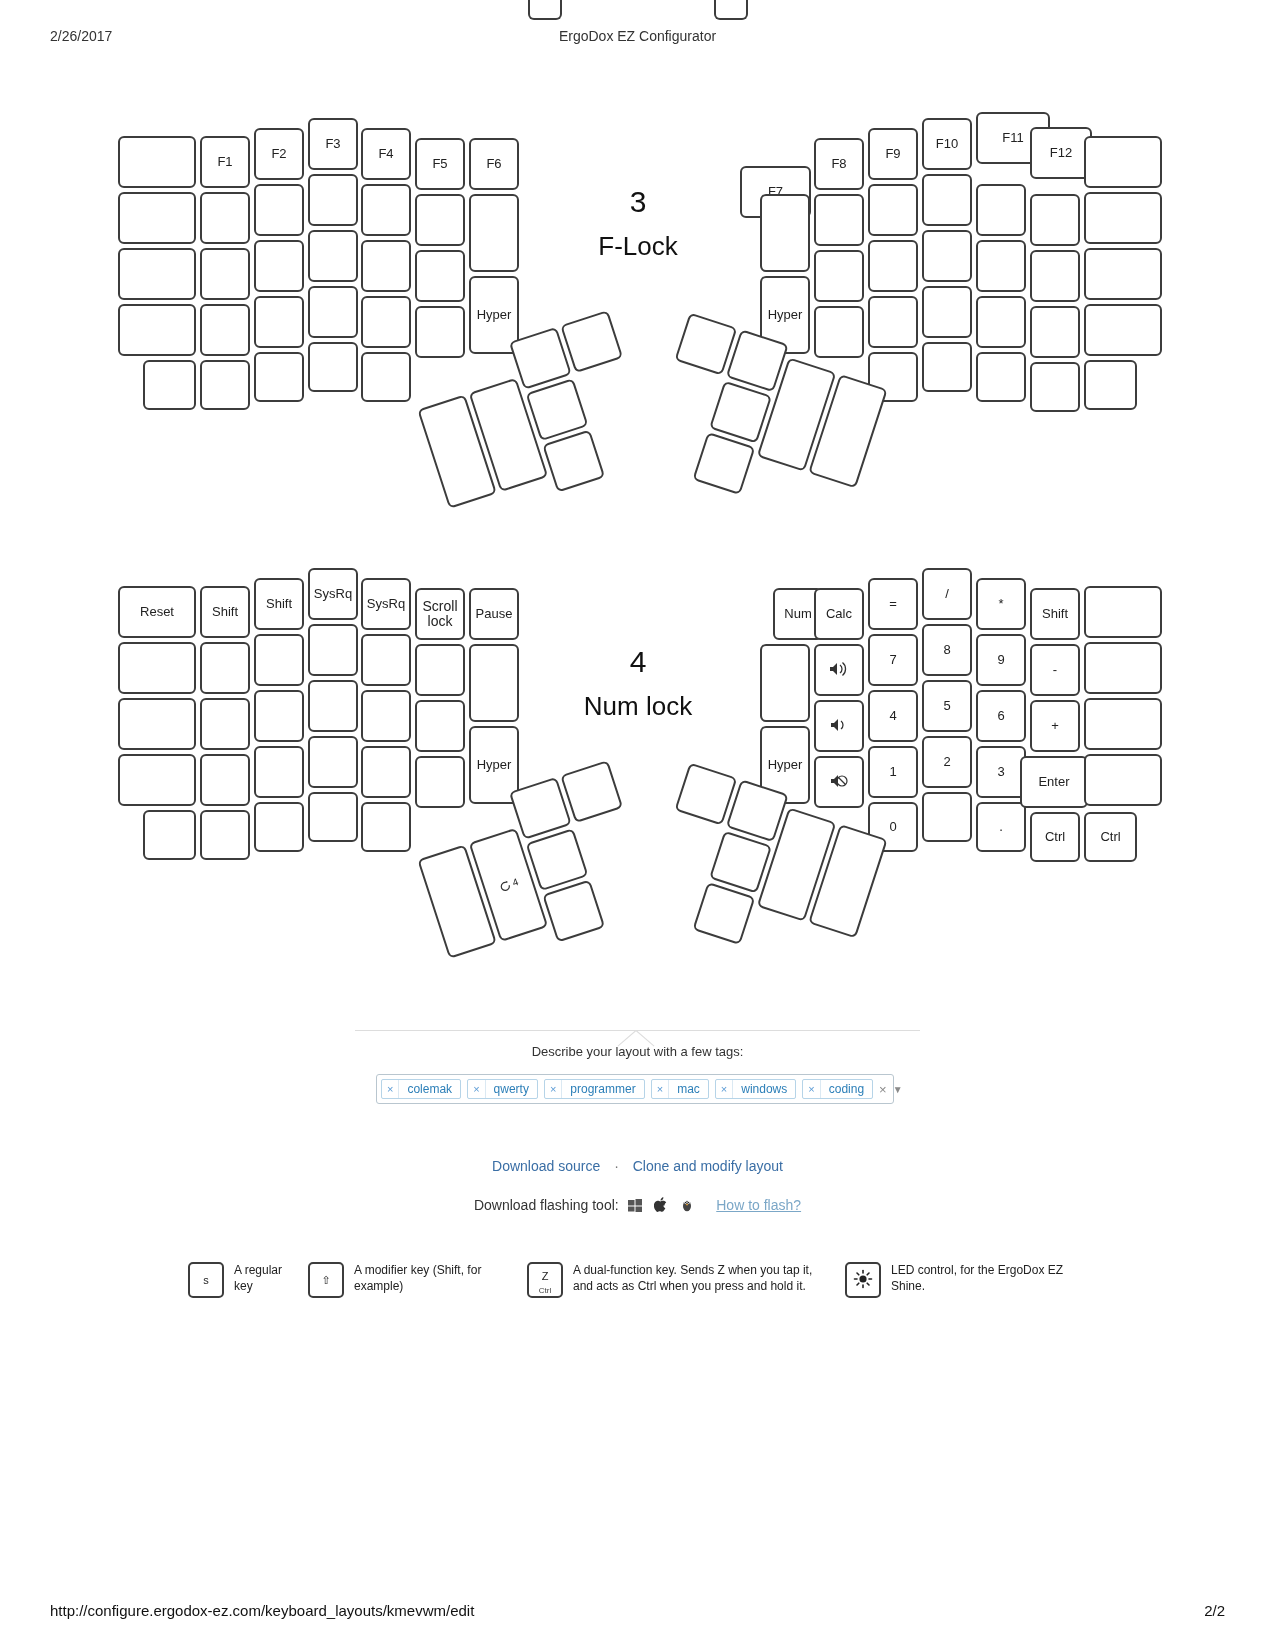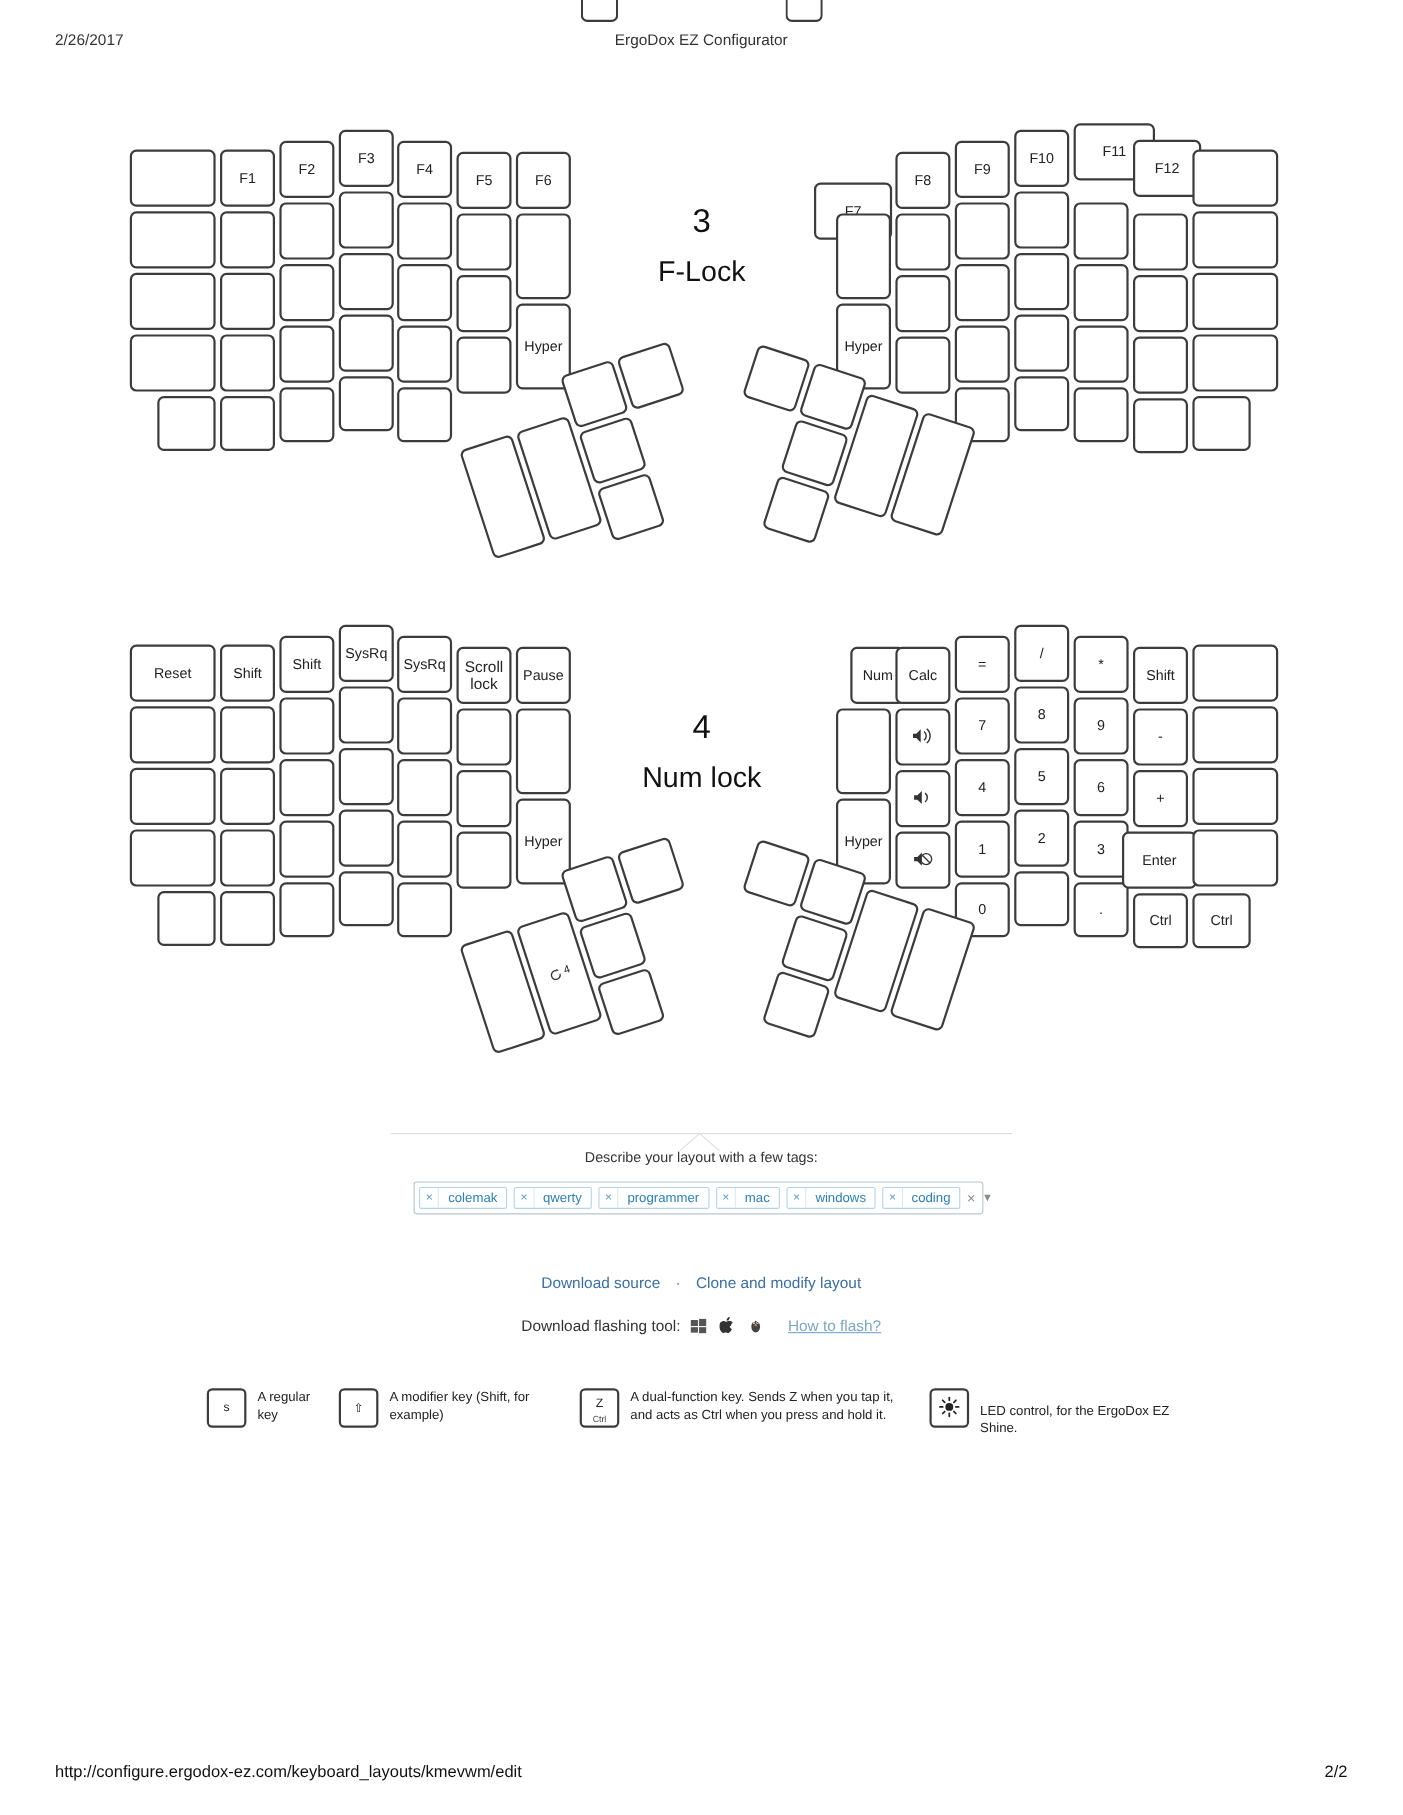--- a/index.html
+++ b/index.html
@@ -563,20 +563,20 @@
               <path d="M1.5 10h2.5"></path>
               <path d="M16 10h2.5"></path>
               <path d="M4 4l1.8 1.8"></path>
               <path d="M14.2 14.2L16 16"></path>
               <path d="M16 4l-1.8 1.8"></path>
               <path d="M5.8 14.2L4 16"></path>
             </g>
           </svg>
       </span>
     </div>
-    <div class="legend-text" style="max-width:200px;margin-top:12px;">LED control, for the ErgoDox EZ Shine.</div>
+    <div class="legend-text" style="max-width:200px;">LED control, for the ErgoDox EZ Shine.</div>
   </div>
 </div>
 
 <div class="page-footer">
   <span class="url">http://configure.ergodox-ez.com/keyboard_layouts/kmevwm/edit</span>
   <span class="pageno">2/2</span>
 </div>
 
 </body></html>

